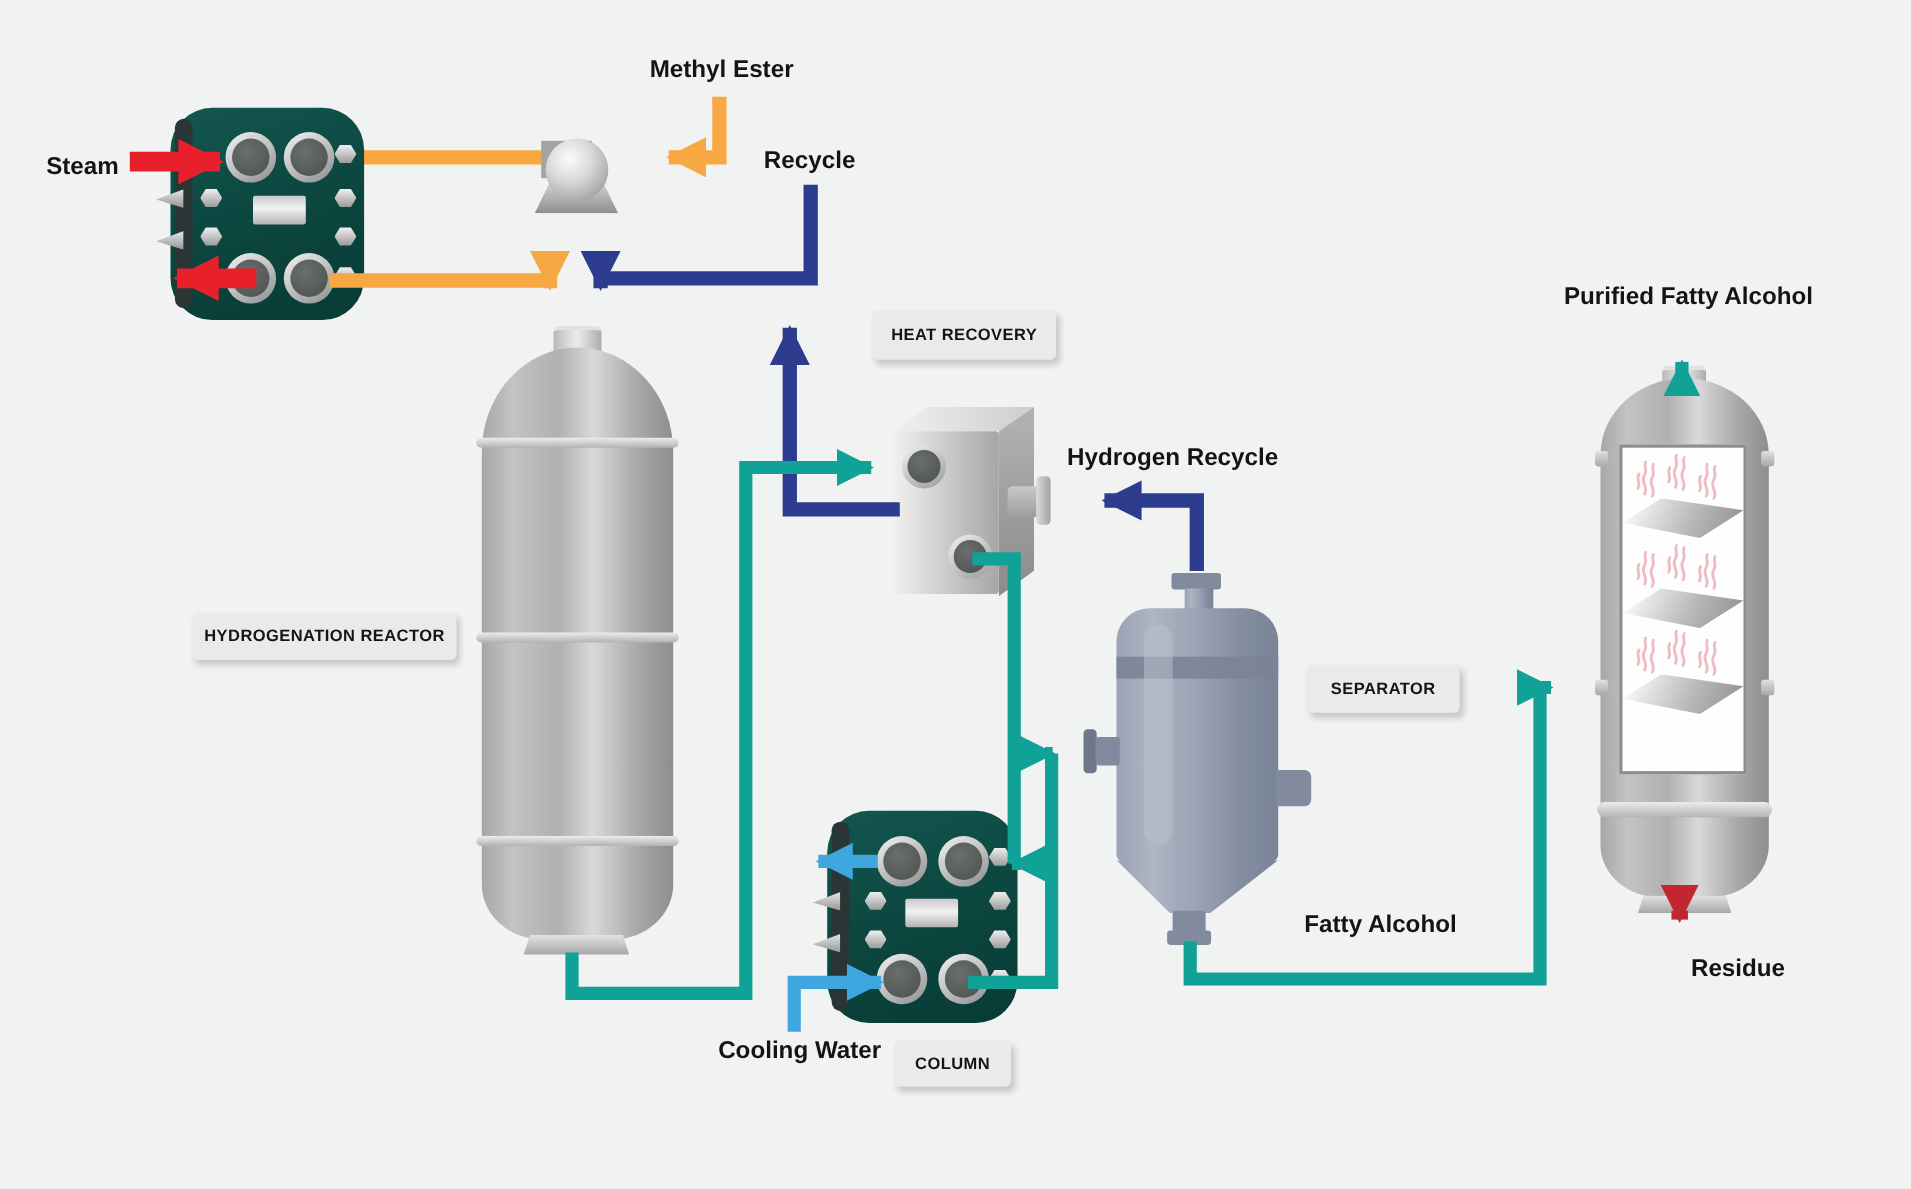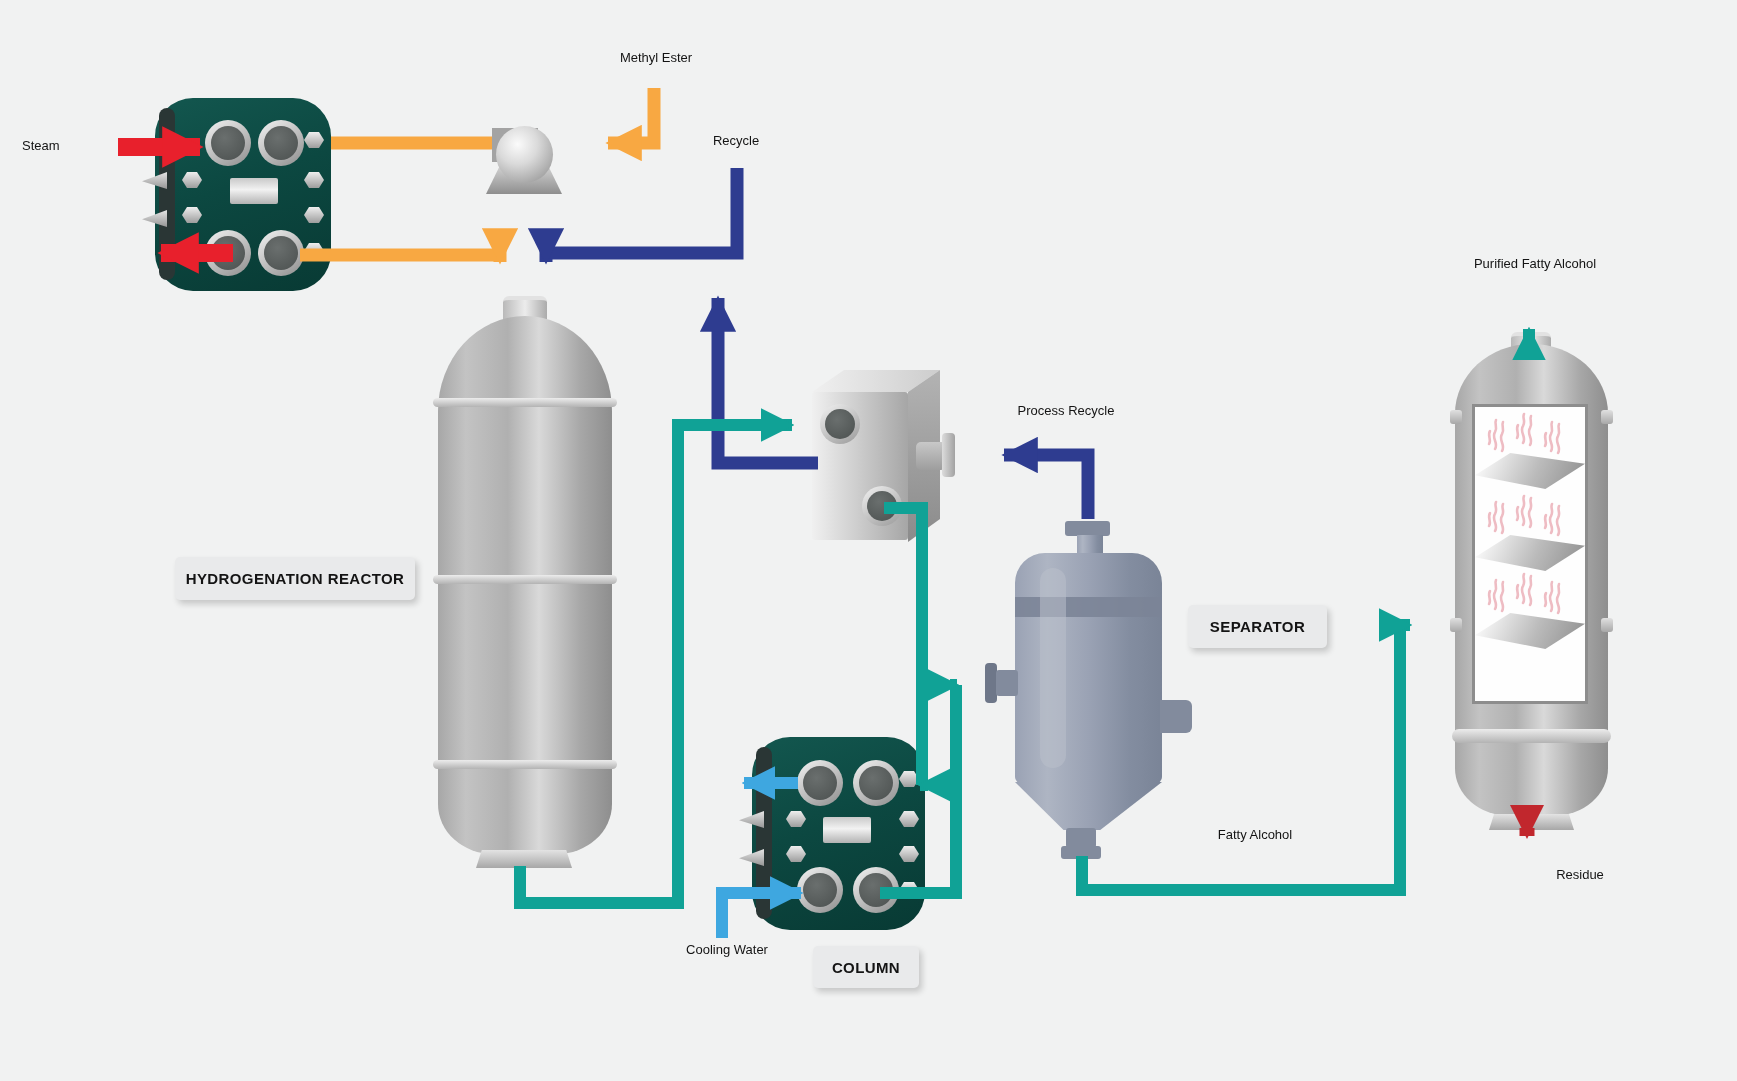--- a/index.html
+++ b/index.html
@@ -6,21 +6,21 @@
   .canvas{position:relative;width:1737px;height:1081px;background:var(--background,#f1f2f2);
           overflow:hidden;font-family:"Liberation Sans",sans-serif;color:var(--ink,#141414);}
   .abs{position:absolute;}
   .title{position:absolute;left:818px;top:72px;width:650px;margin:0;text-align:center;
          font-size:55px;font-weight:bold;letter-spacing:-1px;color:#0c0c0c;}
   svg.pipes{position:absolute;left:0;top:0;pointer-events:none;}
   
   .label-box{position:absolute;background:var(--label_bg,#e9eaeb);border-radius:5px;
              box-shadow:3px 4px 6px rgba(0,0,0,.18);display:flex;align-items:center;justify-content:center;
              font-weight:bold;font-size:15px;letter-spacing:.4px;white-space:nowrap;}
-  .flow-label{position:absolute;font-weight:normal;font-size:13px;white-space:nowrap;}
+  .flow-label{position:absolute;font-weight:bold;font-size:22px;white-space:nowrap;}
   .flow-label.centered{transform:translateX(-50%);}
   
   .plate-hx{position:absolute;}
   .hx-body{position:absolute;left:0;top:0;width:100%;height:100%;border-radius:38px;
            background:linear-gradient(160deg,#13574f 0%,#0c4841 45%,#083a34 100%);}
   .hx-strip{position:absolute;left:4px;top:10px;width:16px;height:172px;border-radius:8px;background:#2a3635;}
   .hx-cone{position:absolute;width:25px;height:17px;background:linear-gradient(180deg,#e5e5e5,#969696);
            clip-path:polygon(100% 0,100% 100%,0 55%);}
   .hex{position:absolute;width:20px;height:18px;background:linear-gradient(180deg,#f3f3f3,#989898);
        clip-path:polygon(25% 5%,75% 5%,100% 50%,75% 95%,25% 95%,0 50%);}
@@ -242,26 +242,27 @@
     <use href="#wisp" x="1516" y="412"></use>
     <use href="#wisp" x="1544" y="420"></use>
     <use href="#wisp" x="1488" y="500"></use>
     <use href="#wisp" x="1516" y="494"></use>
     <use href="#wisp" x="1544" y="502"></use>
     <use href="#wisp" x="1488" y="578"></use>
     <use href="#wisp" x="1516" y="572"></use>
     <use href="#wisp" x="1544" y="580"></use>
   </svg>
 
+  <div class="label-box" style="left:793px;top:282px;width:167px;height:45px">HEAT RECOVERY</div>
   <div class="label-box" style="left:175px;top:557px;width:240px;height:43px">HYDROGENATION REACTOR</div>
   <div class="label-box" style="left:1188px;top:605px;width:139px;height:43px">SEPARATOR</div>
   <div class="label-box" style="left:813px;top:946px;width:106px;height:42px">COLUMN</div>
 
-  <div class="flow-label" style="left:22px;top:138px;width:86px;text-align:left">Steam</div>
+  <div class="flow-label" style="left:22px;top:138px;width:86px;text-align:right">Steam</div>
   <div class="flow-label centered" style="left:656px;top:50px">Methyl Ester</div>
   <div class="flow-label centered" style="left:736px;top:133px">Recycle</div>
-  <div class="flow-label centered" style="left:1066px;top:403px">Process Recycle</div>
+  <div class="flow-label centered" style="left:1066px;top:403px">Hydrogen Recycle</div>
   <div class="flow-label centered" style="left:727px;top:942px">Cooling Water</div>
   <div class="flow-label centered" style="left:1255px;top:827px">Fatty Alcohol</div>
   <div class="flow-label centered" style="left:1535px;top:256px">Purified Fatty Alcohol</div>
   <div class="flow-label centered" style="left:1580px;top:867px">Residue</div>
 
 </div>
 
 </body></html>

